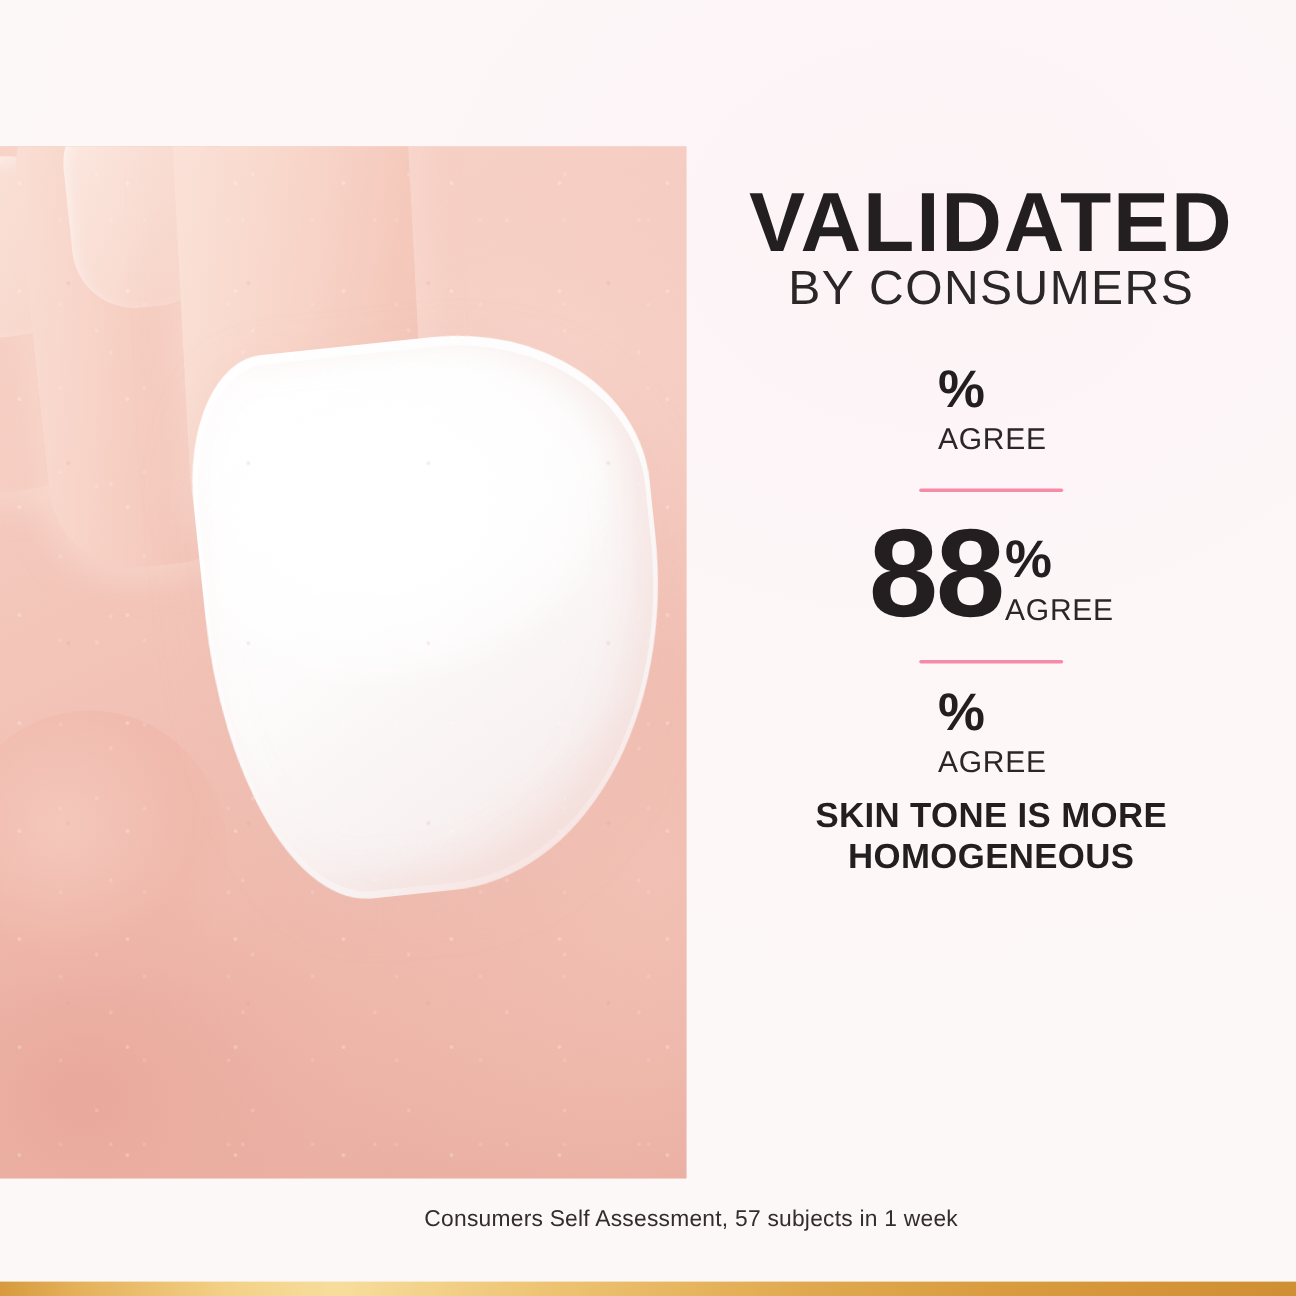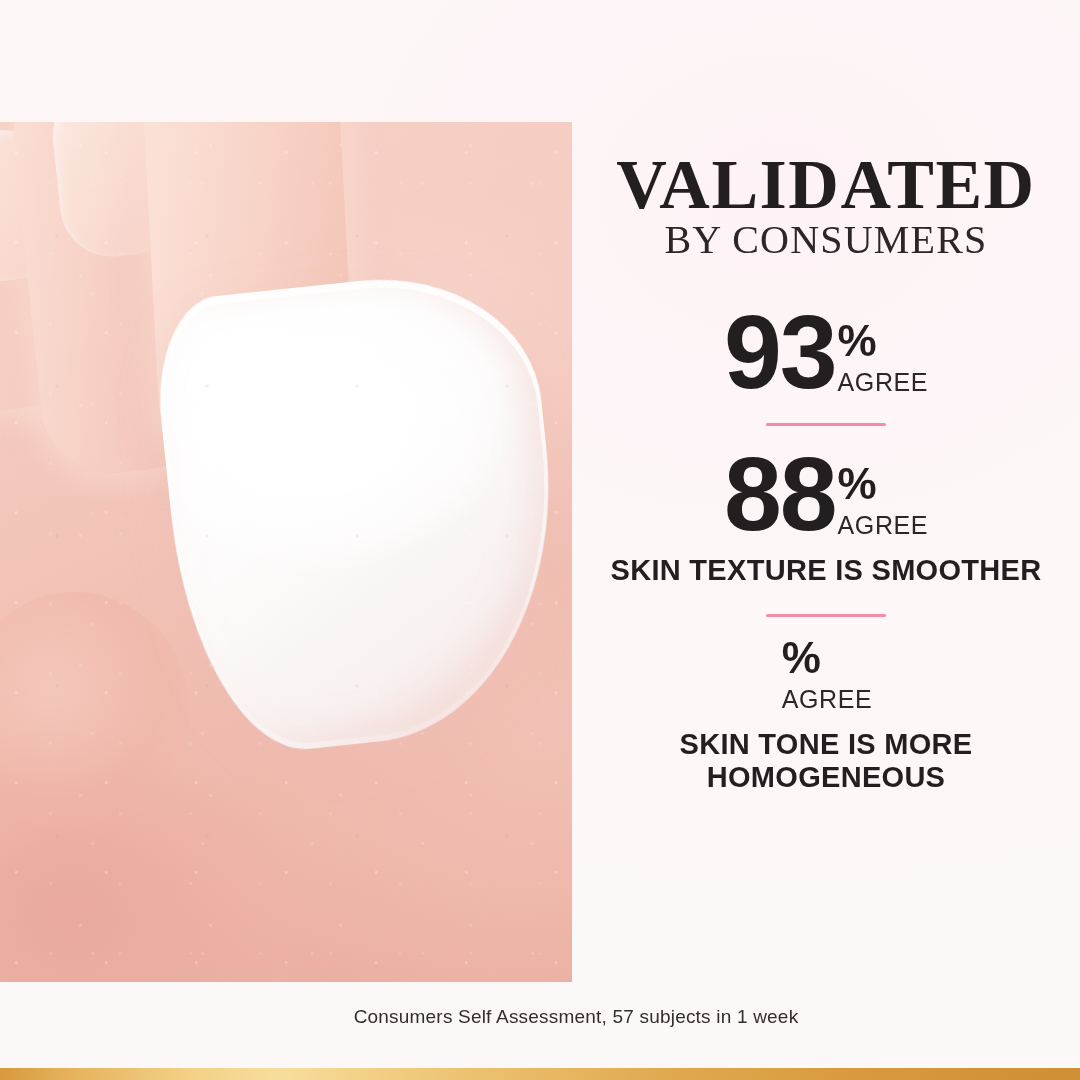--- a/index.html
+++ b/index.html
@@ -141,21 +141,20 @@
     width: 508px; height: 1000px;
     display: flex;
     flex-direction: column;
     align-items: center;
   }
 
   .headline {
     margin-top: 150px;
     text-align: center;
     color: #231f20;
-    font-family: Liberation Serif, serif;
   }
   .headline-main {
     font-size: 70px;
     font-weight: 700;
     letter-spacing: 1.5px;
     line-height: 1;
     display: block;
   }
   .headline-sub {
     display: block;
@@ -281,38 +280,36 @@
 
     <div class="headline">
       <span class="headline-main">VALIDATED</span>
       <span class="headline-sub">BY CONSUMERS</span>
     </div>
 
     <div class="stats">
 
       <div class="stat">
         <div class="stat-figure">
-          <span class="stat-number">93</span>
           <span class="stat-unit">
             <span class="stat-pct">%</span>
             <span class="stat-agree">AGREE</span>
           </span>
         </div>
       </div>
       <div class="divider"></div>
 
       <div class="stat">
         <div class="stat-figure">
           <span class="stat-number">88</span>
           <span class="stat-unit">
             <span class="stat-pct">%</span>
             <span class="stat-agree">AGREE</span>
           </span>
         </div>
-        <div class="stat-claim">SKIN TEXTURE IS SMOOTHER</div>
       </div>
       <div class="divider"></div>
 
       <div class="stat">
         <div class="stat-figure">
           <span class="stat-unit">
             <span class="stat-pct">%</span>
             <span class="stat-agree">AGREE</span>
           </span>
         </div>

